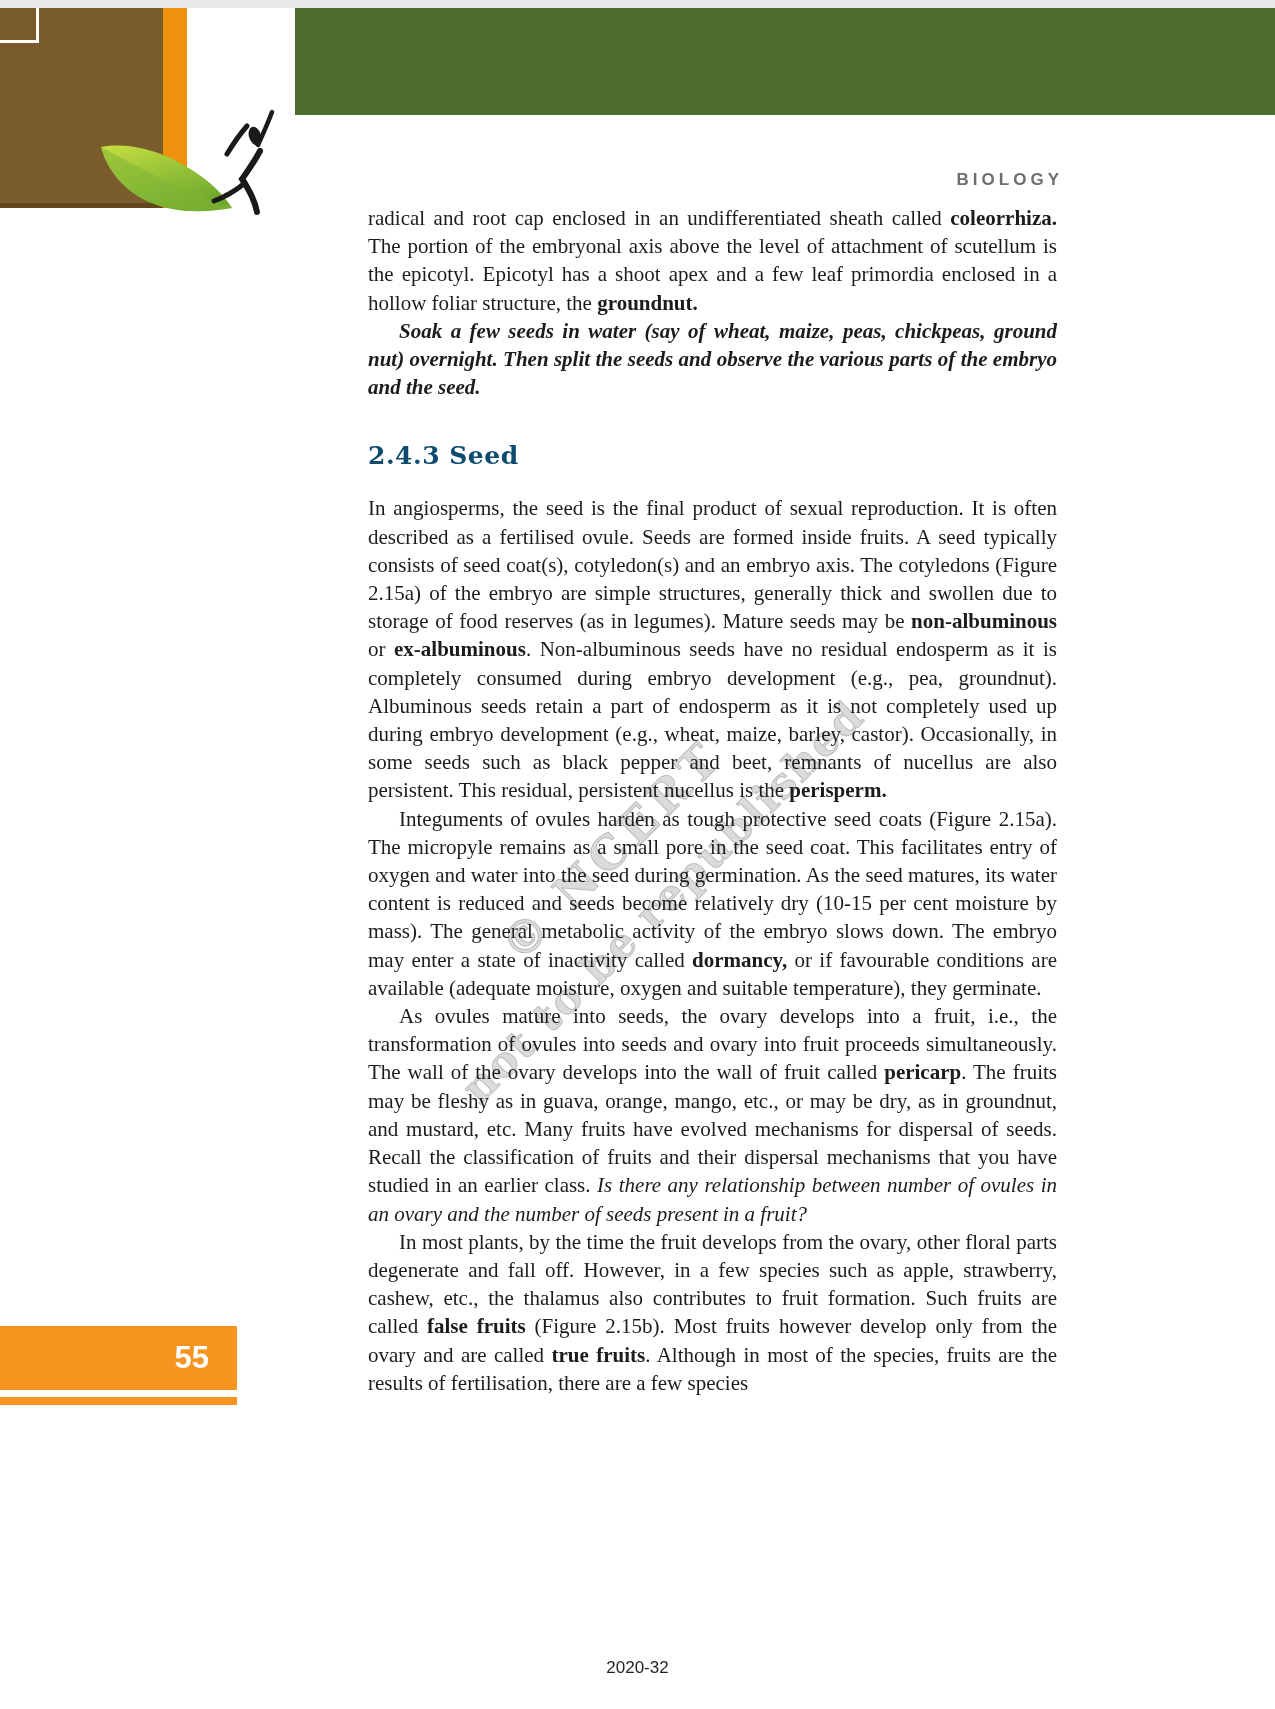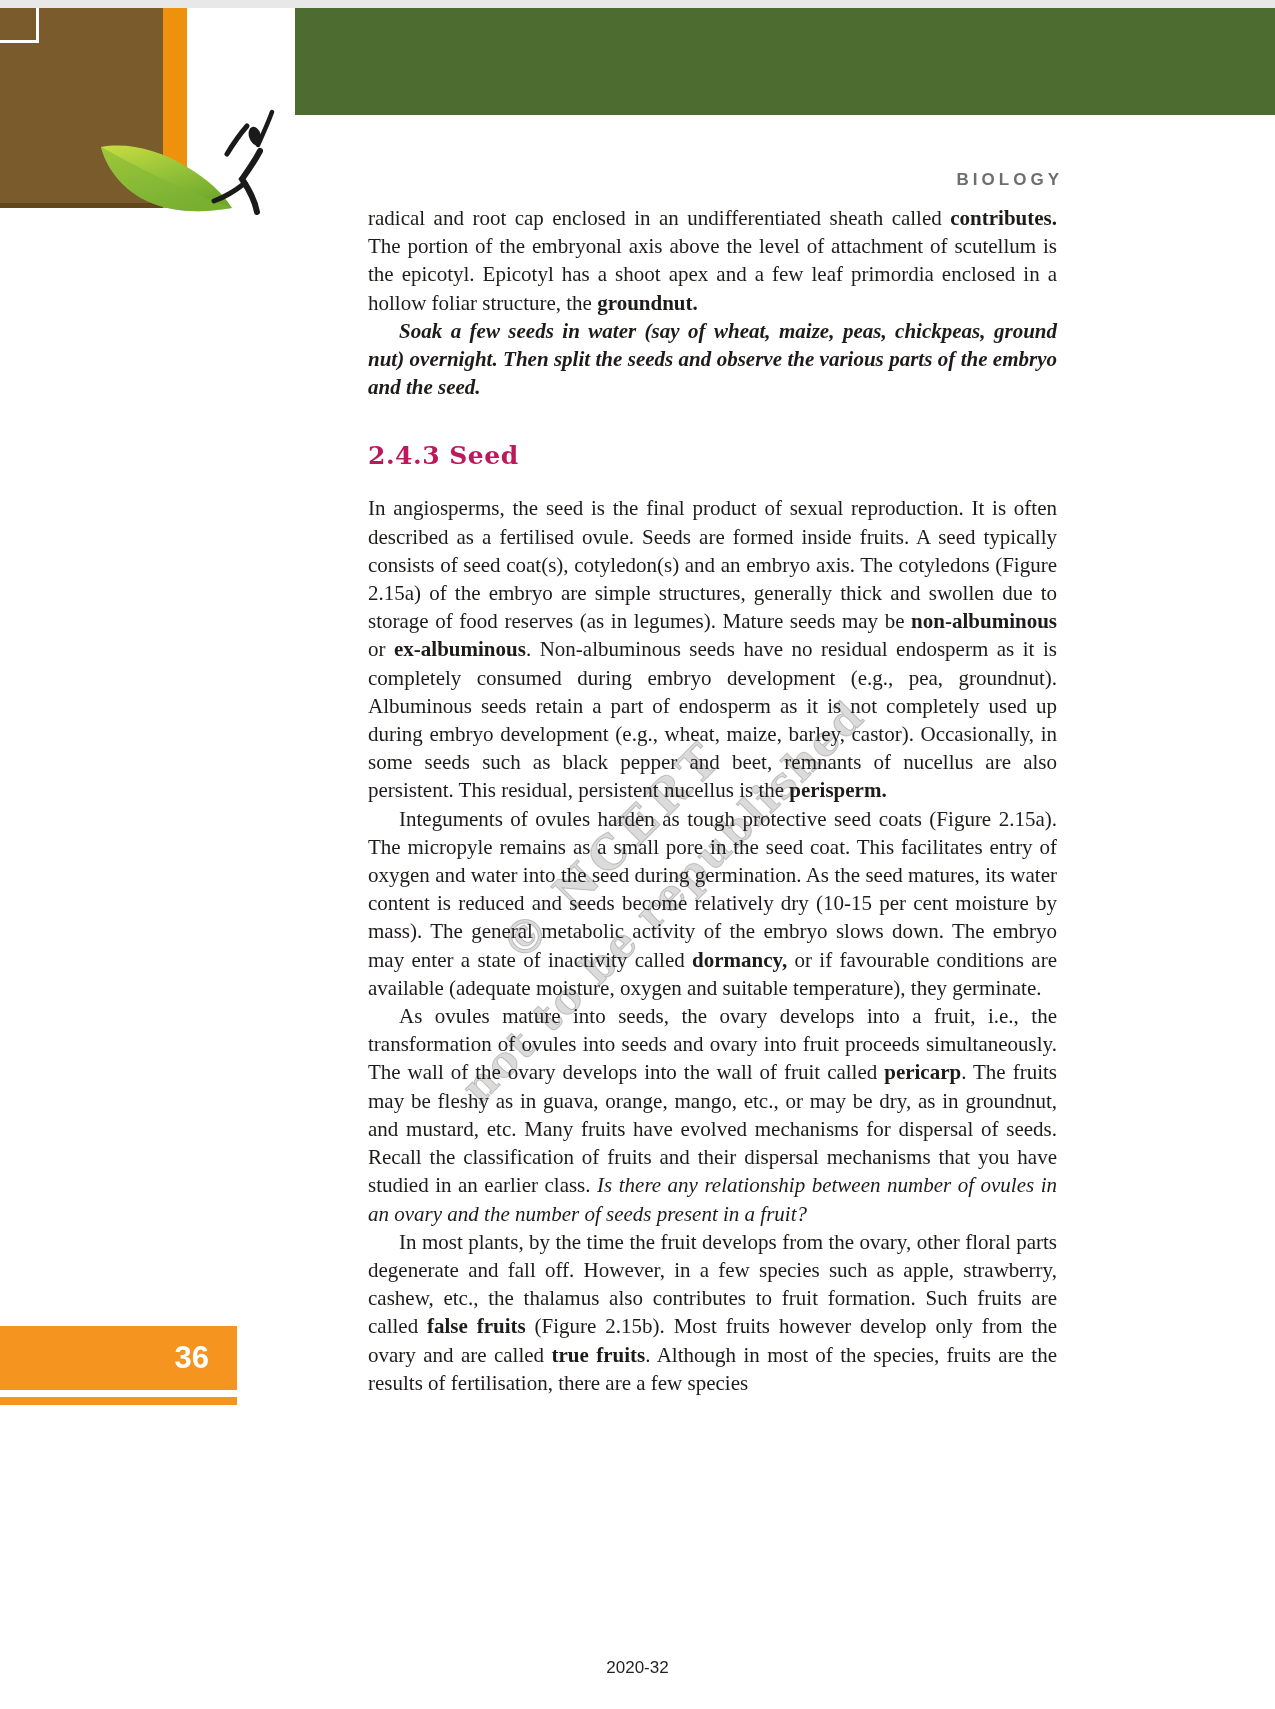--- a/index.html
+++ b/index.html
@@ -35,21 +35,21 @@
   
   .content{
     position:absolute;left:368px;top:196px;width:689px;z-index:2;
     color:#1E1B1A;font-size:21px;line-height:28.2px;text-align:justify;
   }
   .content p{margin:0;}
   .content p.indent{text-indent:31px;}
   .content p.italic{font-style:italic;font-weight:bold;}
   .content h3{
     font-family:"DejaVu Serif",serif;
-    font-size:25px;line-height:30px;color:#be185d;
+    font-size:25px;line-height:30px;color:#0c4a6e;
     margin:40px 0 23px 0;font-weight:bold;letter-spacing:0.5px;text-align:left;
   }
   
   .page-badge{
     position:absolute;left:0;top:1318px;width:237px;height:64px;background:#F5941E;
     display:flex;align-items:center;justify-content:flex-end;
     padding-right:28px;box-sizing:border-box;
     color:#ffffff;font-family:"Liberation Sans",sans-serif;font-weight:bold;font-size:31px;
   }
   .page-badge-strip{position:absolute;left:0;top:1389px;width:237px;height:8px;background:#F5941E;}
@@ -93,29 +93,29 @@
   </svg>
 
   <div class="running-head">BIOLOGY</div>
 
   <div class="watermark">
     <div class="wm-line1">© NCERT</div>
     <div class="wm-line2">not to be republished</div>
   </div>
 
   <main class="content">
-      <p class=""><span>radical and root cap enclosed in an undifferentiated sheath called </span><b>contributes.</b><span> The portion of the embryonal axis above the level of attachment of scutellum is the epicotyl. Epicotyl has a shoot apex and a few leaf primordia enclosed in a hollow foliar structure, the </span><b>groundnut.</b></p>
+      <p class=""><span>radical and root cap enclosed in an undifferentiated sheath called </span><b>coleorrhiza.</b><span> The portion of the embryonal axis above the level of attachment of scutellum is the epicotyl. Epicotyl has a shoot apex and a few leaf primordia enclosed in a hollow foliar structure, the </span><b>groundnut.</b></p>
       <p class="indent italic"><span>Soak a few seeds in water (say of wheat, maize, peas, chickpeas, ground nut) overnight. Then split the seeds and observe the various parts of the embryo and the seed.</span></p>
       <h3>2.4.3 Seed</h3>
       <p class=""><span>In angiosperms, the seed is the final product of sexual reproduction. It is often described as a fertilised ovule. Seeds are formed inside fruits. A seed typically consists of seed coat(s), cotyledon(s) and an embryo axis. The cotyledons (Figure 2.15a) of the embryo are simple structures, generally thick and swollen due to storage of food reserves (as in legumes). Mature seeds may be </span><b>non-albuminous</b><span> or </span><b>ex-albuminous</b><span>. Non-albuminous seeds have no residual endosperm as it is completely consumed during embryo development (e.g., pea, groundnut). Albuminous seeds retain a part of endosperm as it is not completely used up during embryo development (e.g., wheat, maize, barley, castor). Occasionally, in some seeds such as black pepper and beet, remnants of nucellus are also persistent. This residual, persistent nucellus is the </span><b>perisperm.</b></p>
       <p class="indent"><span>Integuments of ovules harden as tough protective seed coats (Figure 2.15a). The micropyle remains as a small pore in the seed coat. This facilitates entry of oxygen and water into the seed during germination. As the seed matures, its water content is reduced and seeds become relatively dry (10-15 per cent moisture by mass). The general metabolic activity of the embryo slows down. The embryo may enter a state of inactivity called </span><b>dormancy,</b><span> or if favourable conditions are available (adequate moisture, oxygen and suitable temperature), they germinate.</span></p>
       <p class="indent"><span>As ovules mature into seeds, the ovary develops into a fruit, i.e., the transformation of ovules into seeds and ovary into fruit proceeds simultaneously. The wall of the ovary develops into the wall of fruit called </span><b>pericarp</b><span>. The fruits may be fleshy as in guava, orange, mango, etc., or may be dry, as in groundnut, and mustard, etc. Many fruits have evolved mechanisms for dispersal of seeds. Recall the classification of fruits and their dispersal mechanisms that you have studied in an earlier class. </span><i>Is there any relationship between number of ovules in an ovary and the number of seeds present in a fruit?</i></p>
       <p class="indent"><span>In most plants, by the time the fruit develops from the ovary, other floral parts degenerate and fall off. However, in a few species such as apple, strawberry, cashew, etc., the thalamus also contributes to fruit formation. Such fruits are called </span><b>false fruits</b><span> (Figure 2.15b). Most fruits however develop only from the ovary and are called </span><b>true fruits</b><span>. Although in most of the species, fruits are the results of fertilisation, there are a few species</span></p>
     </main>
 
   <div class="page-badge">
-    <span>36</span>
+    <span>55</span>
   </div>
   <div class="page-badge-strip"></div>
 
   <div class="footer">2020-32</div>
 
 </div>
 
 </body></html>

